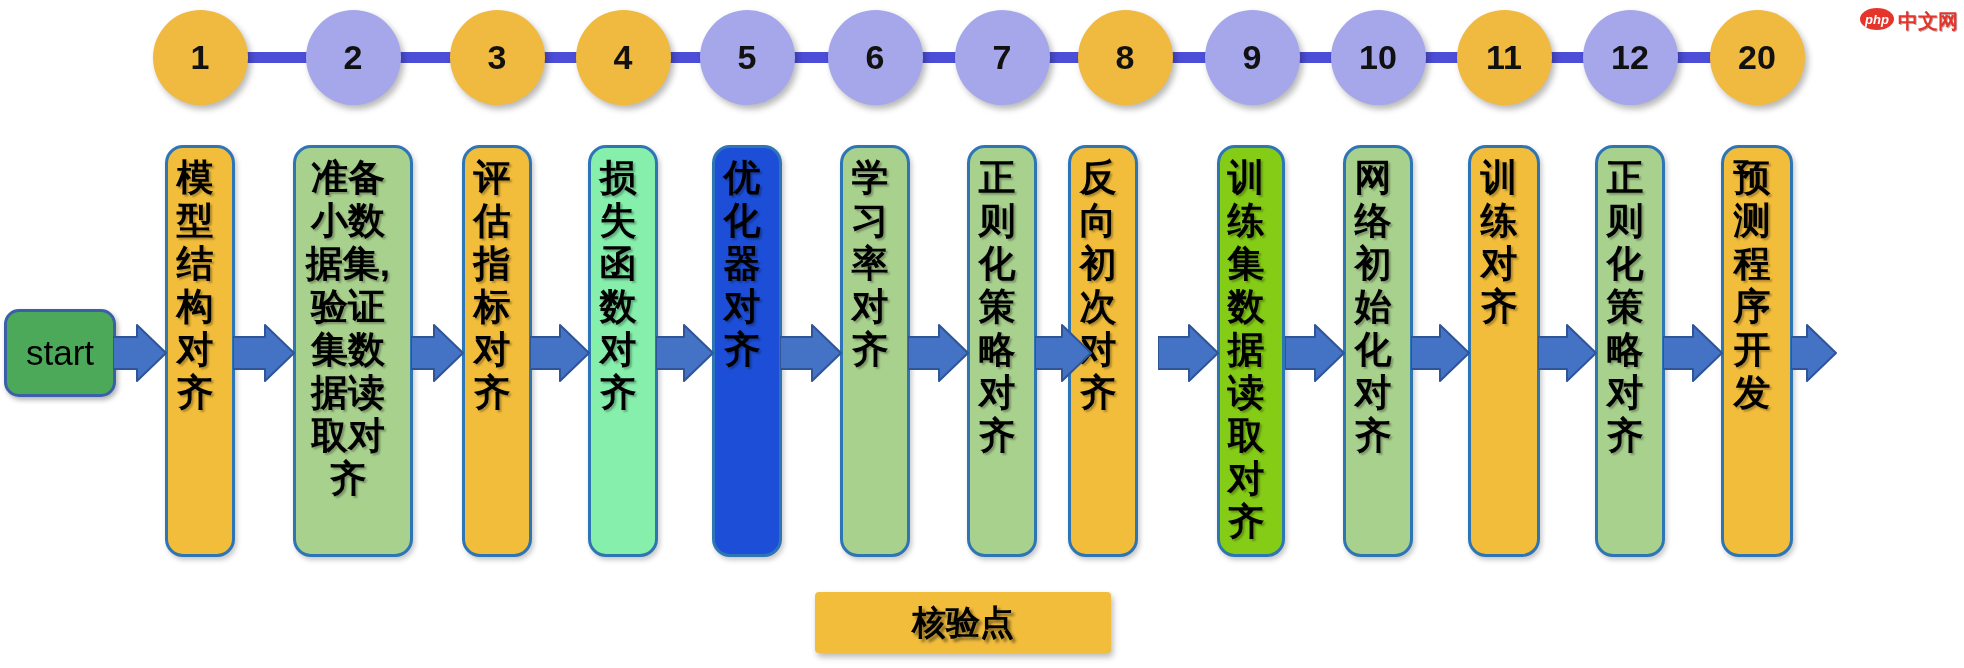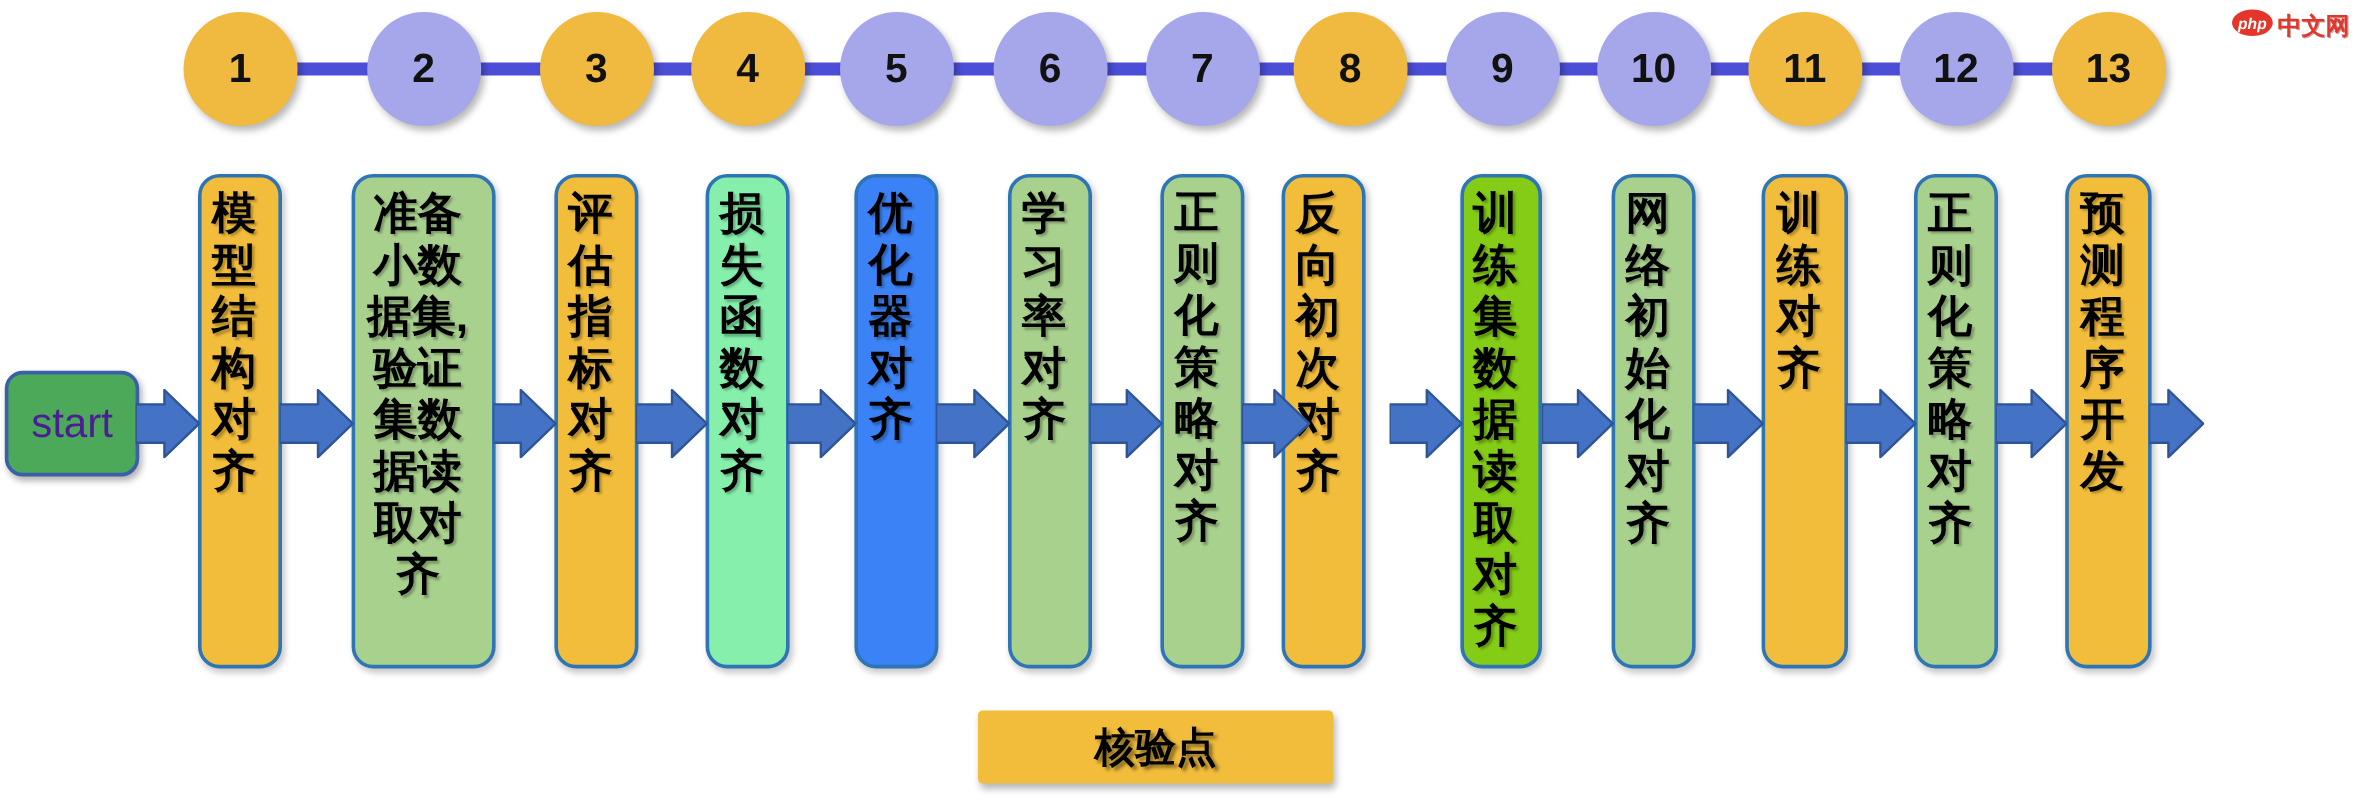--- a/index.html
+++ b/index.html
@@ -62,21 +62,21 @@
   .terminal {
     position: absolute;
     box-sizing: border-box;
     background: var(--terminal-green);
     border: 3px solid var(--terminal-border);
     border-radius: 15px;
     display: flex;
     align-items: center;
     justify-content: center;
     font-size: 35px;
-    color: #4c1d95;
+    color: #000000;
     z-index: 2;
     box-shadow: 2px 3px 5px rgba(0,0,0,0.3);
   }
   .terminal.start { left: 4px;    top: 309px; width: 112px; height: 88px; }
   .terminal.end   { left: 1835px; top: 307px; width: 123px; height: 92px; }
   .checkpoint {
     position: absolute;
     left: 815px;
     top: 592px;
     width: 296px;
@@ -134,29 +134,29 @@
       <div class="circle" style="left: 449.5px; background: rgb(240, 185, 63);">3</div>
       <div class="circle" style="left: 575.5px; background: rgb(240, 185, 63);">4</div>
       <div class="circle" style="left: 699.5px; background: rgb(165, 167, 234);">5</div>
       <div class="circle" style="left: 827.5px; background: rgb(165, 167, 234);">6</div>
       <div class="circle" style="left: 954.5px; background: rgb(165, 167, 234);">7</div>
       <div class="circle" style="left: 1077.5px; background: rgb(240, 185, 63);">8</div>
       <div class="circle" style="left: 1204.5px; background: rgb(165, 167, 234);">9</div>
       <div class="circle" style="left: 1330.5px; background: rgb(165, 167, 234);">10</div>
       <div class="circle" style="left: 1456.5px; background: rgb(240, 185, 63);">11</div>
       <div class="circle" style="left: 1582.5px; background: rgb(165, 167, 234);">12</div>
-      <div class="circle" style="left: 1709.5px; background: rgb(240, 185, 63);">13</div>
+      <div class="circle" style="left: 1709.5px; background: rgb(240, 185, 63);">20</div>
     </div>
 
   <div id="columns">
       <div class="stage-col" style="left: 165px; width: 70px; background: rgb(242, 189, 59);">模型结构对齐</div>
       <div class="stage-col" style="left: 293px; width: 120px; background: rgb(169, 209, 142);">准备小数据集,验证集数据读取对齐</div>
       <div class="stage-col" style="left: 462px; width: 70px; background: rgb(242, 189, 59);">评估指标对齐</div>
       <div class="stage-col" style="left: 588px; width: 70px; background: #86efac;">损失函数对齐</div>
-      <div class="stage-col" style="left: 712px; width: 70px; background: #3b82f6;">优化器对齐</div>
+      <div class="stage-col" style="left: 712px; width: 70px; background: #1d4ed8;">优化器对齐</div>
       <div class="stage-col" style="left: 840px; width: 70px; background: rgb(169, 209, 142);">学习率对齐</div>
       <div class="stage-col" style="left: 967px; width: 70px; background: rgb(169, 209, 142); font-family: Liberation Serif, serif;">正则化策略对齐</div>
       <div class="stage-col" style="left: 1068px; width: 70px; background: rgb(242, 189, 59);">反向初次对齐</div>
       <div class="stage-col" style="left: 1217px; width: 68px; background: #84cc16;">训练集数据读取对齐</div>
       <div class="stage-col" style="left: 1343px; width: 70px; background: rgb(169, 209, 142);">网络初始化对齐</div>
       <div class="stage-col" style="left: 1468px; width: 72px; background: rgb(242, 189, 59);">训练对齐</div>
       <div class="stage-col" style="left: 1595px; width: 70px; background: rgb(169, 209, 142);">正则化策略对齐</div>
       <div class="stage-col" style="left: 1721px; width: 72px; background: rgb(242, 189, 59);">预测程序开发</div>
     </div>
 

